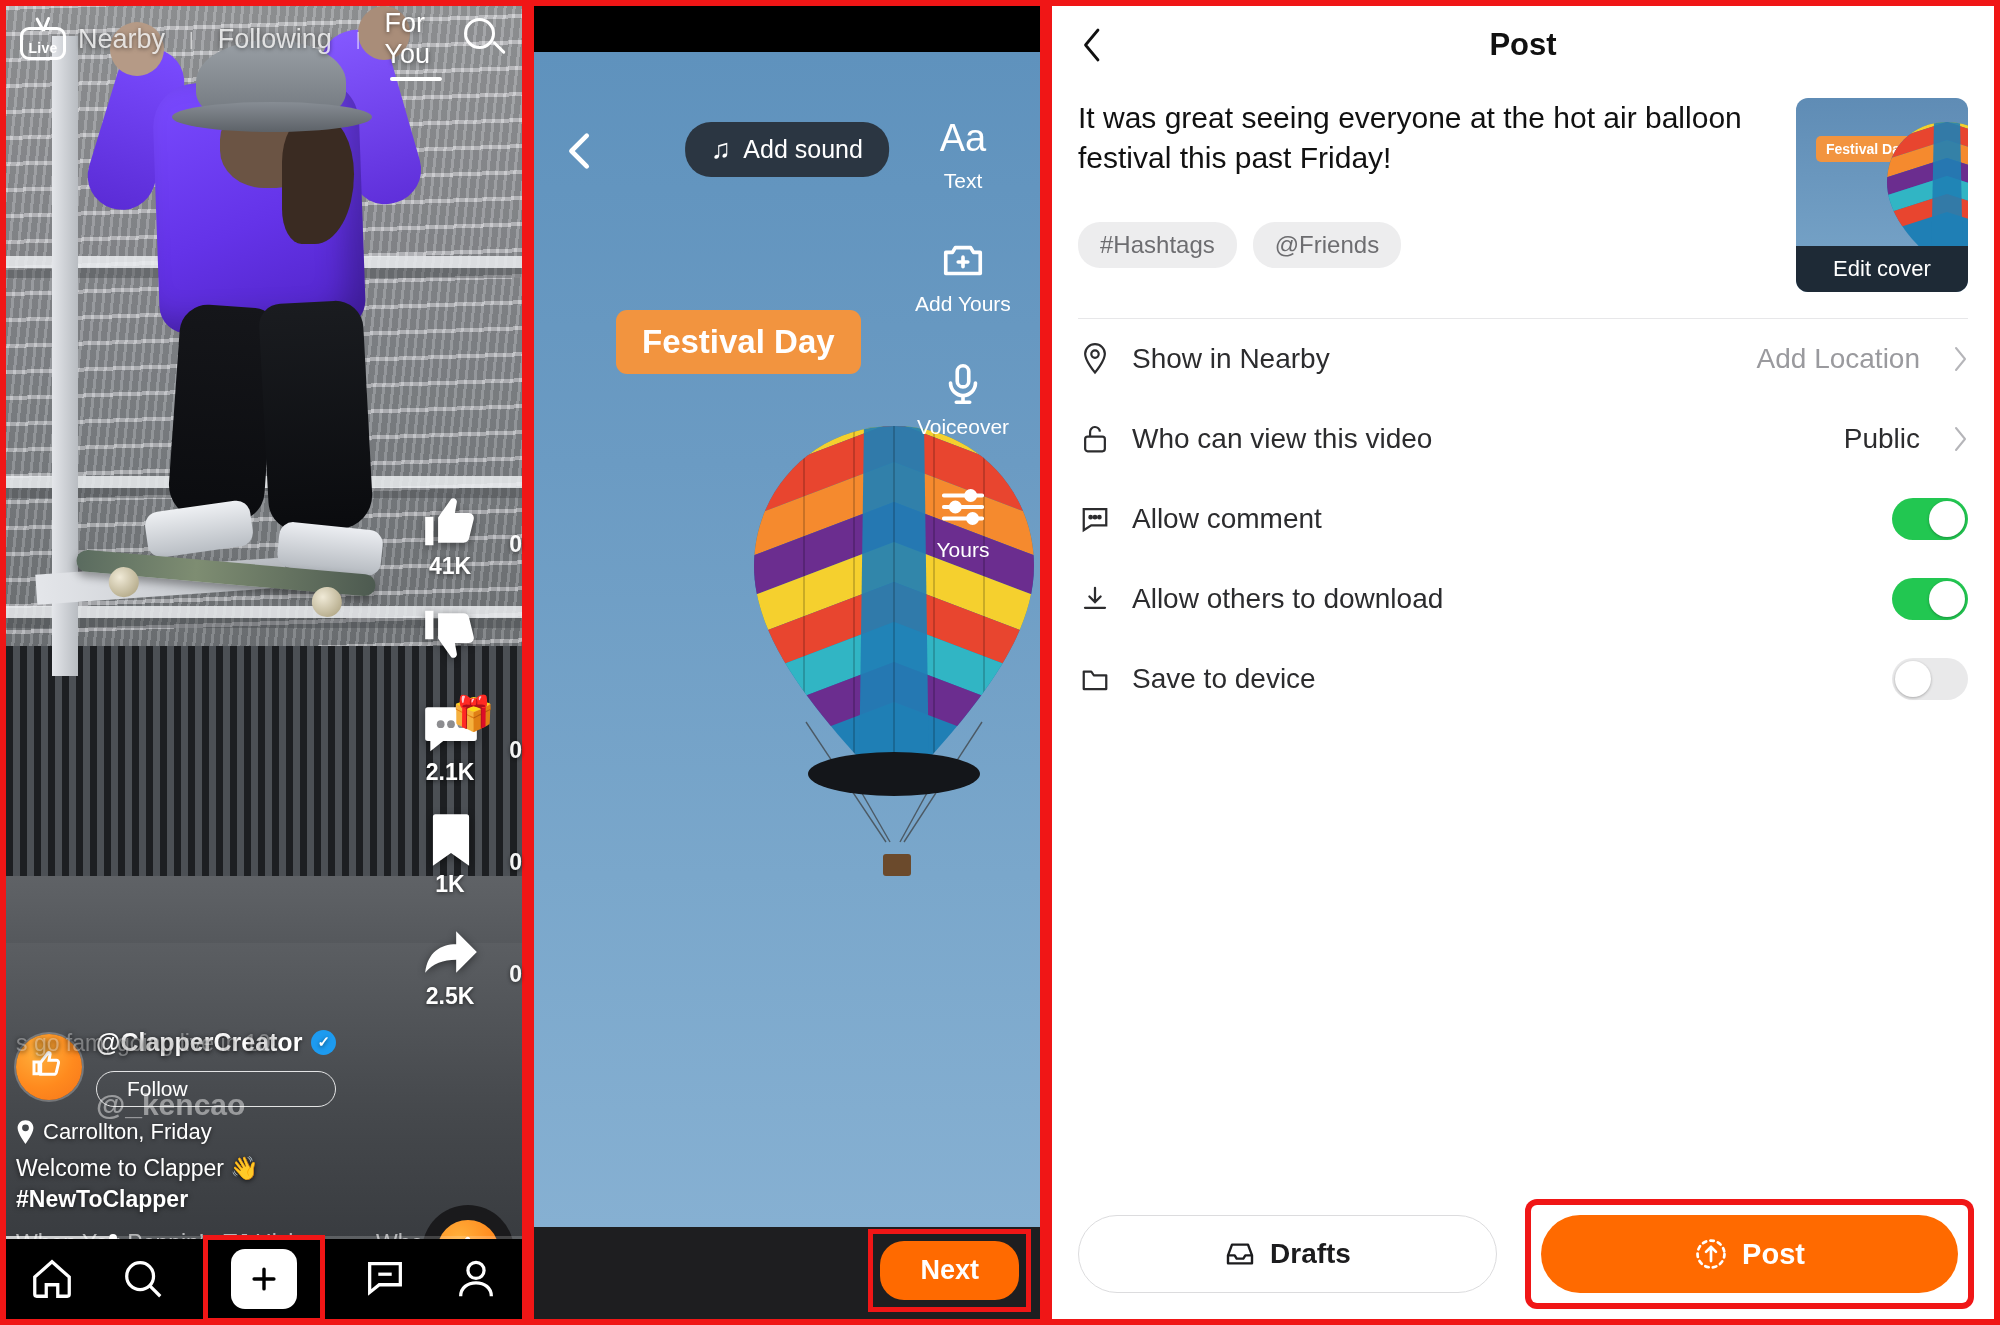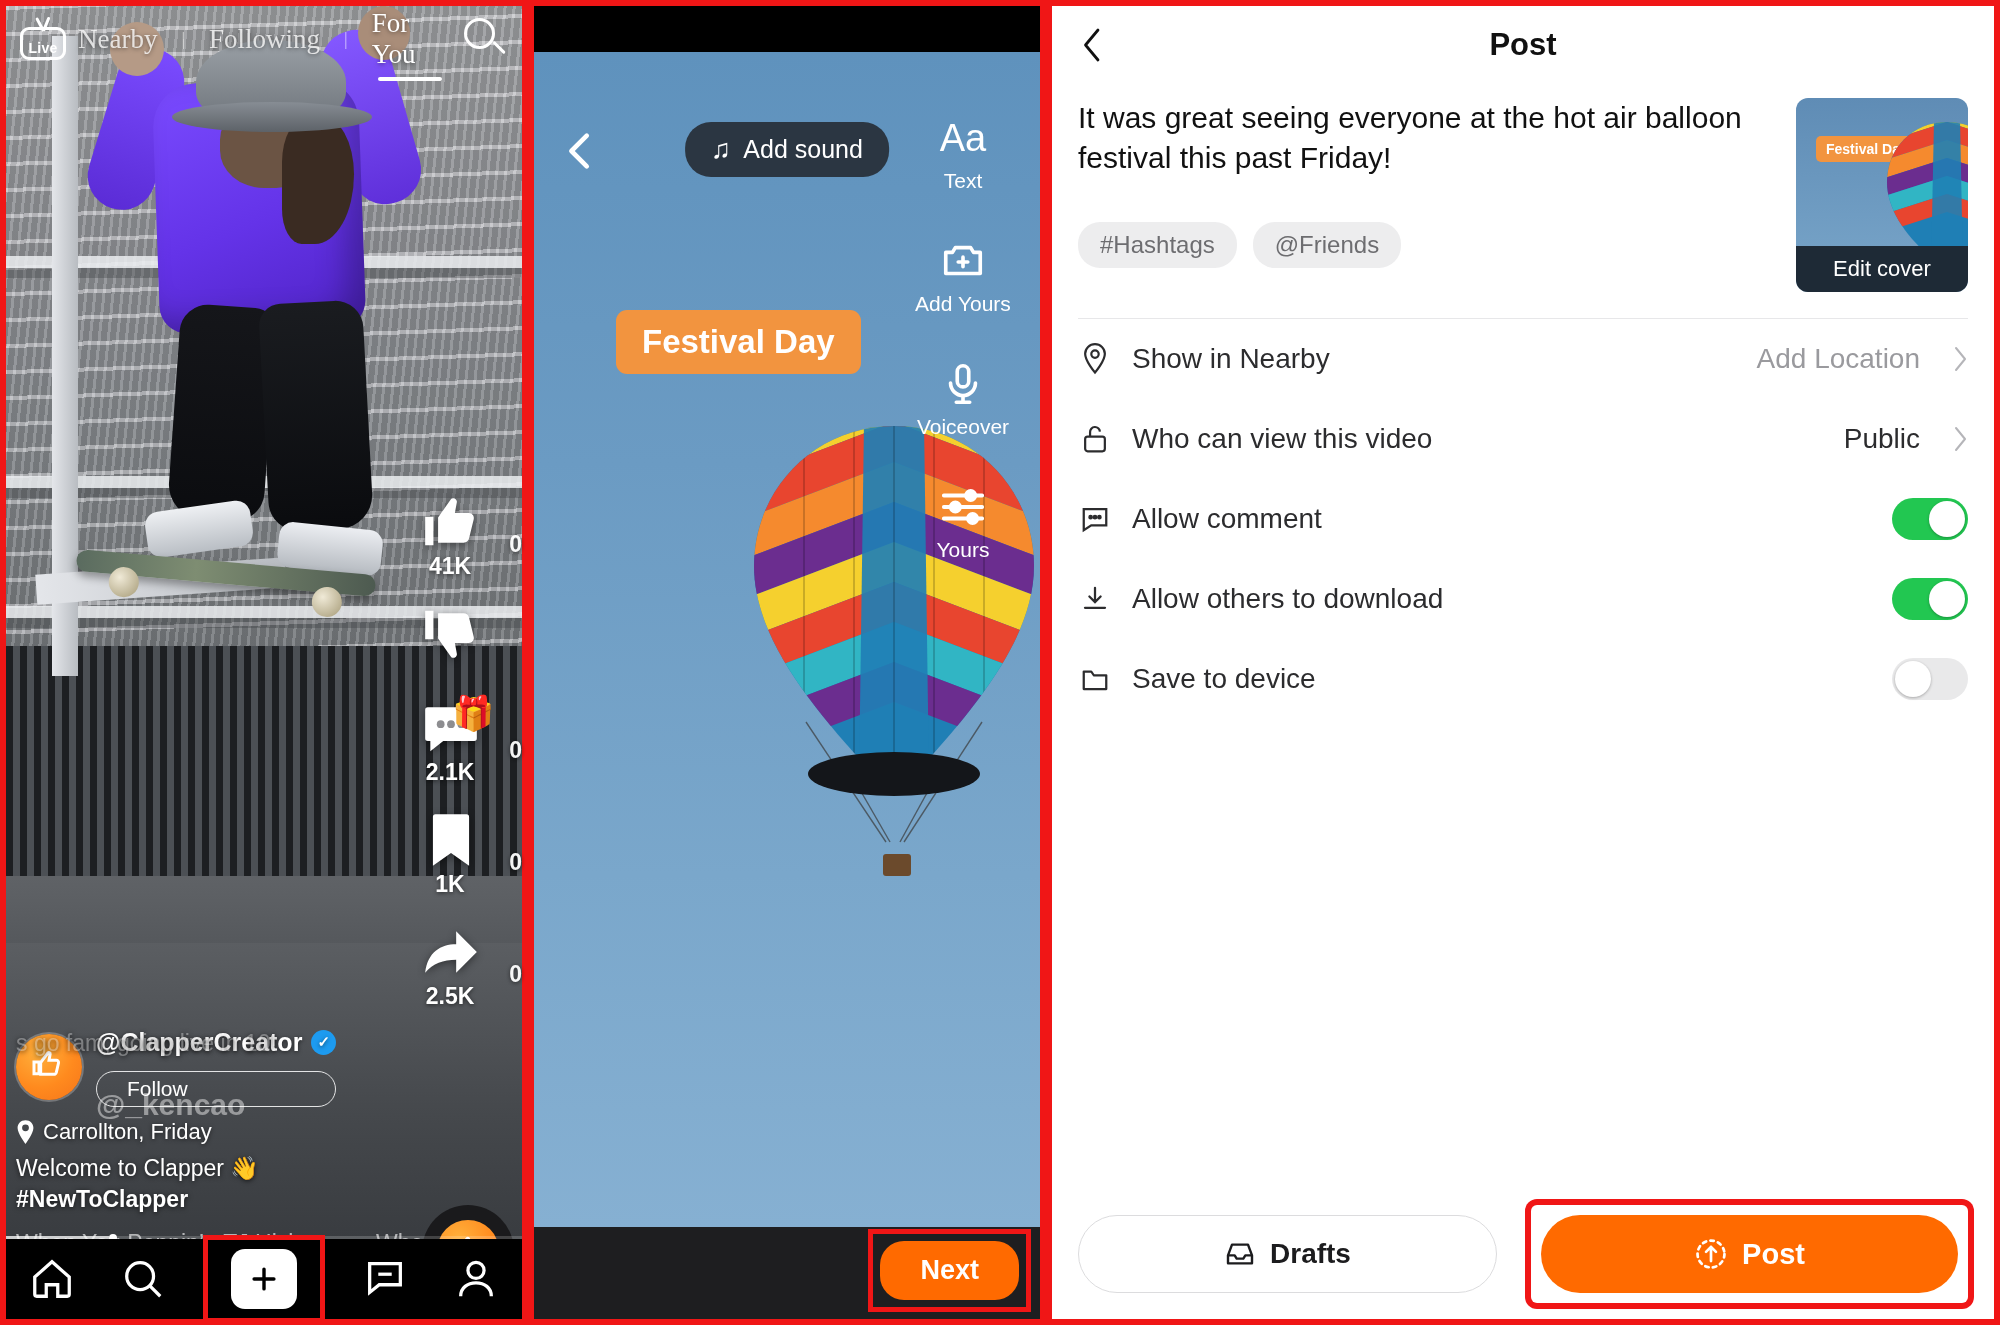--- a/index.html
+++ b/index.html
@@ -76,21 +76,21 @@
      display:flex; align-items:center; padding:0 14px; gap:0; z-index:6; }
   .live-badge { width:46px; height:42px; position:relative; flex:0 0 auto; }
   .live-badge .tv { position:absolute; left:0; bottom:0; width:46px; height:33px;
      border:3px solid #fff; border-radius:9px; }
   .live-badge .ant1, .live-badge .ant2 { position:absolute; width:3px; height:15px; background:#fff;
      top:-2px; left:22px; transform-origin:bottom center; border-radius:2px; }
   .live-badge .ant1 { transform:rotate(-28deg); }
   .live-badge .ant2 { transform:rotate(22deg); }
   .live-badge .lbl { position:absolute; left:0; bottom:4px; width:46px; text-align:center;
      color:#fff; font-size:14px; font-weight:bold; letter-spacing:.2px; }
-  .tabs { flex:1; display:flex; align-items:center; justify-content:center; gap:12px;font-family:Liberation Serif, serif; }
+  .tabs { flex:1; display:flex; align-items:center; justify-content:center; gap:12px; }
   .tab { color:rgba(255,255,255,.78); font-size:27px; padding:0 12px; text-shadow:0 1px 4px rgba(0,0,0,.5); }
   .tab.active { color:#fff; font-weight:500; position:relative; }
   .tab.active::after { content:""; position:absolute; left:18px; right:18px; bottom:-11px;
      height:4px; background:#fff; border-radius:2px; }
   .tabdot { color:rgba(255,255,255,.6); font-size:18px; }
   .search-top { width:48px; height:48px; flex:0 0 auto; position:relative; }
   .search-top .c { position:absolute; left:4px; top:3px; width:31px; height:31px;
      border:3.4px solid #fff; border-radius:50%; }
   .search-top .h { position:absolute; left:31px; top:31px; width:16px; height:3.4px;
      background:#fff; transform:rotate(45deg); border-radius:2px; }

